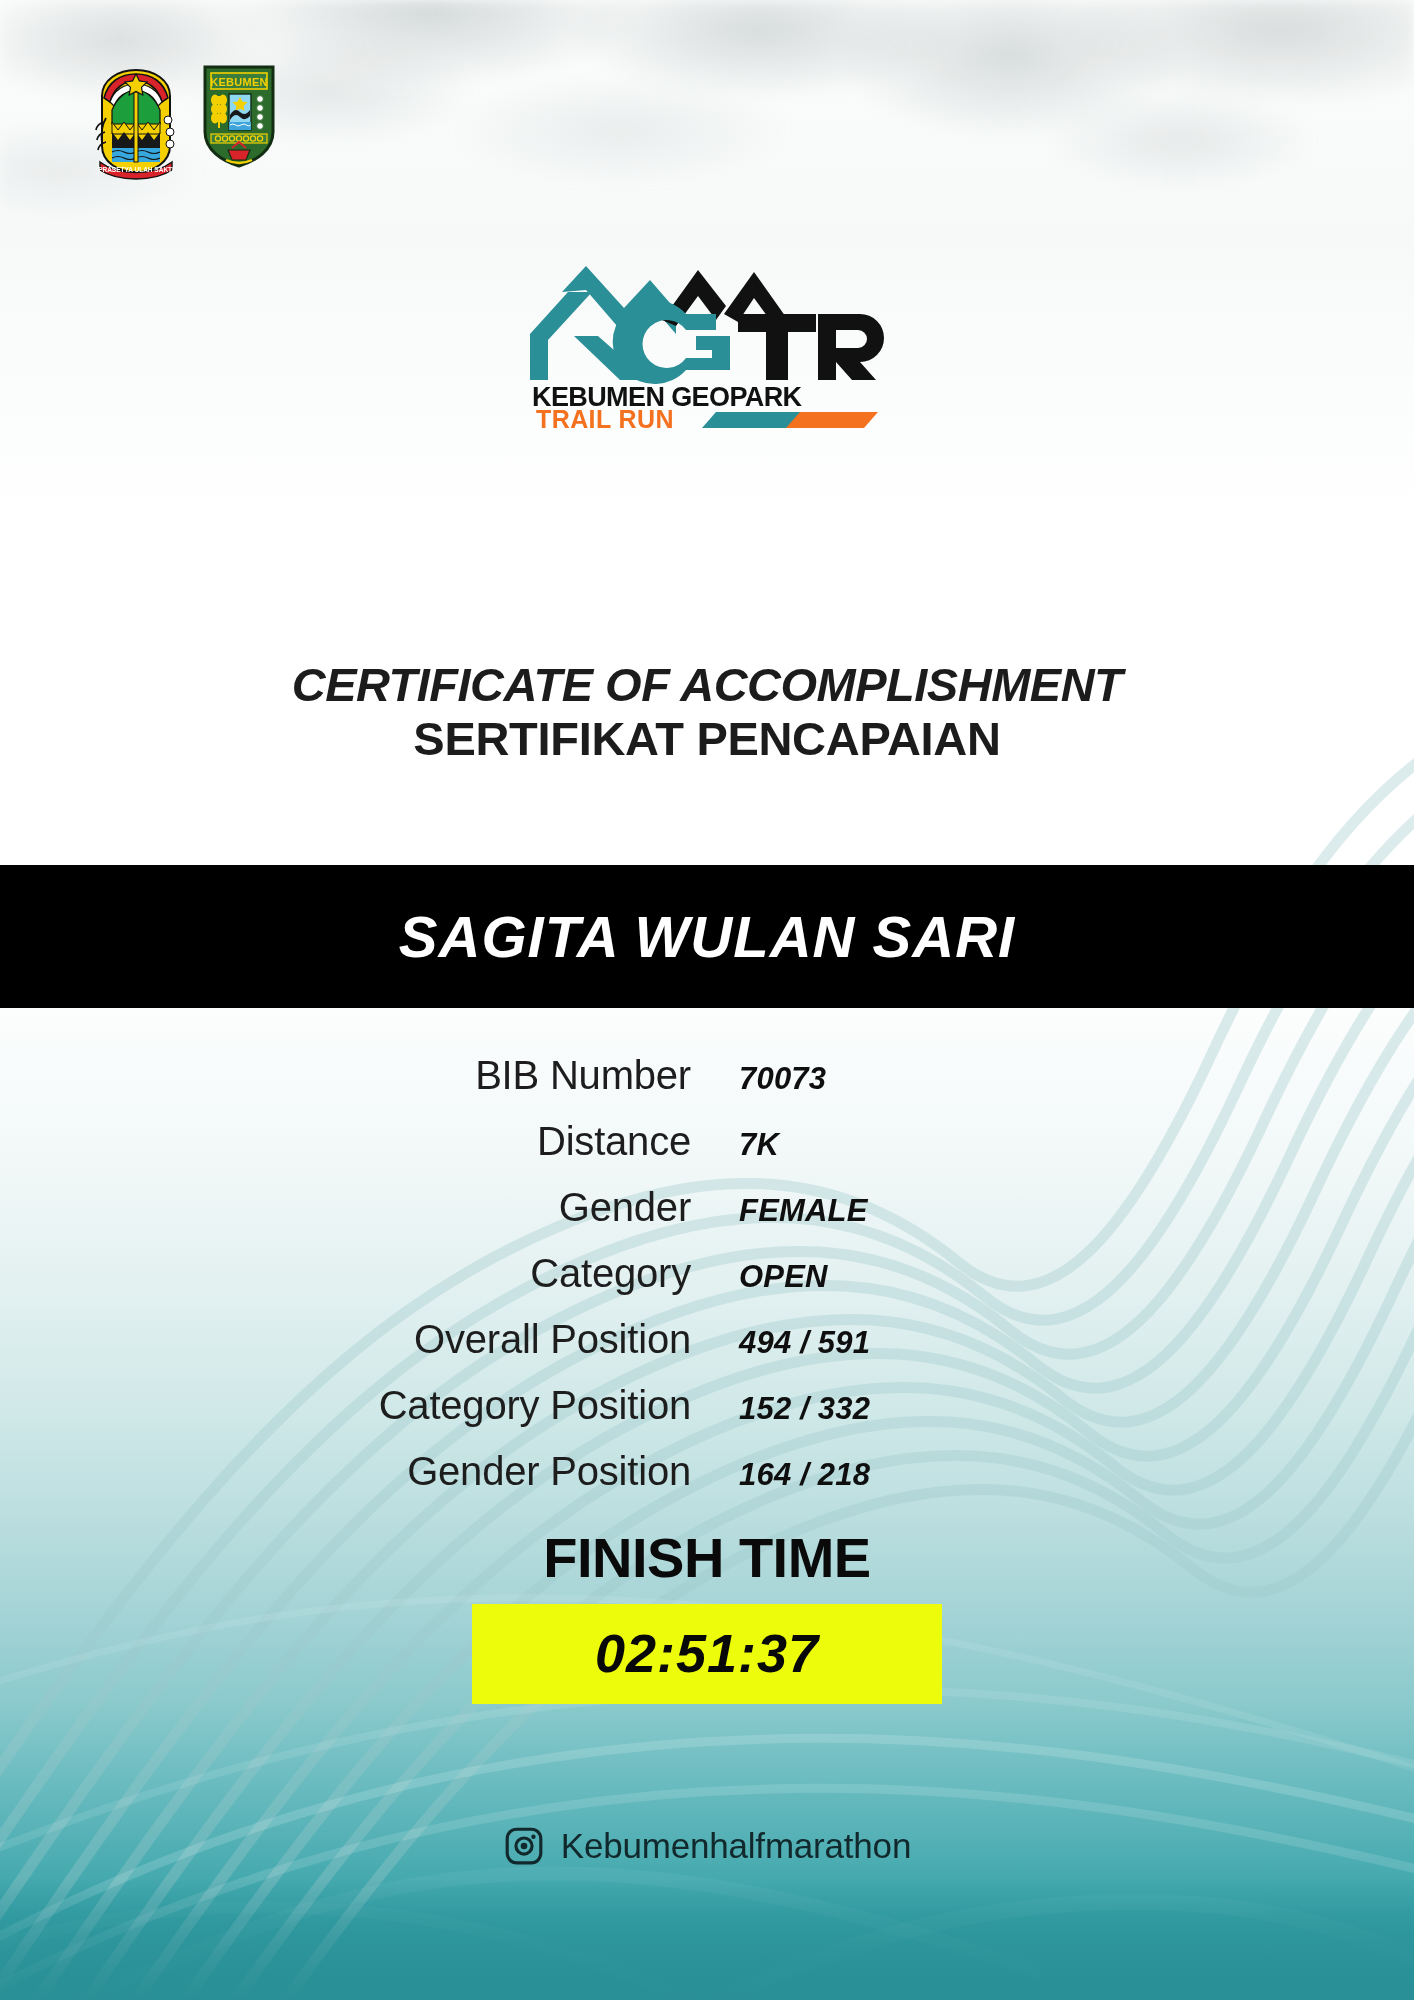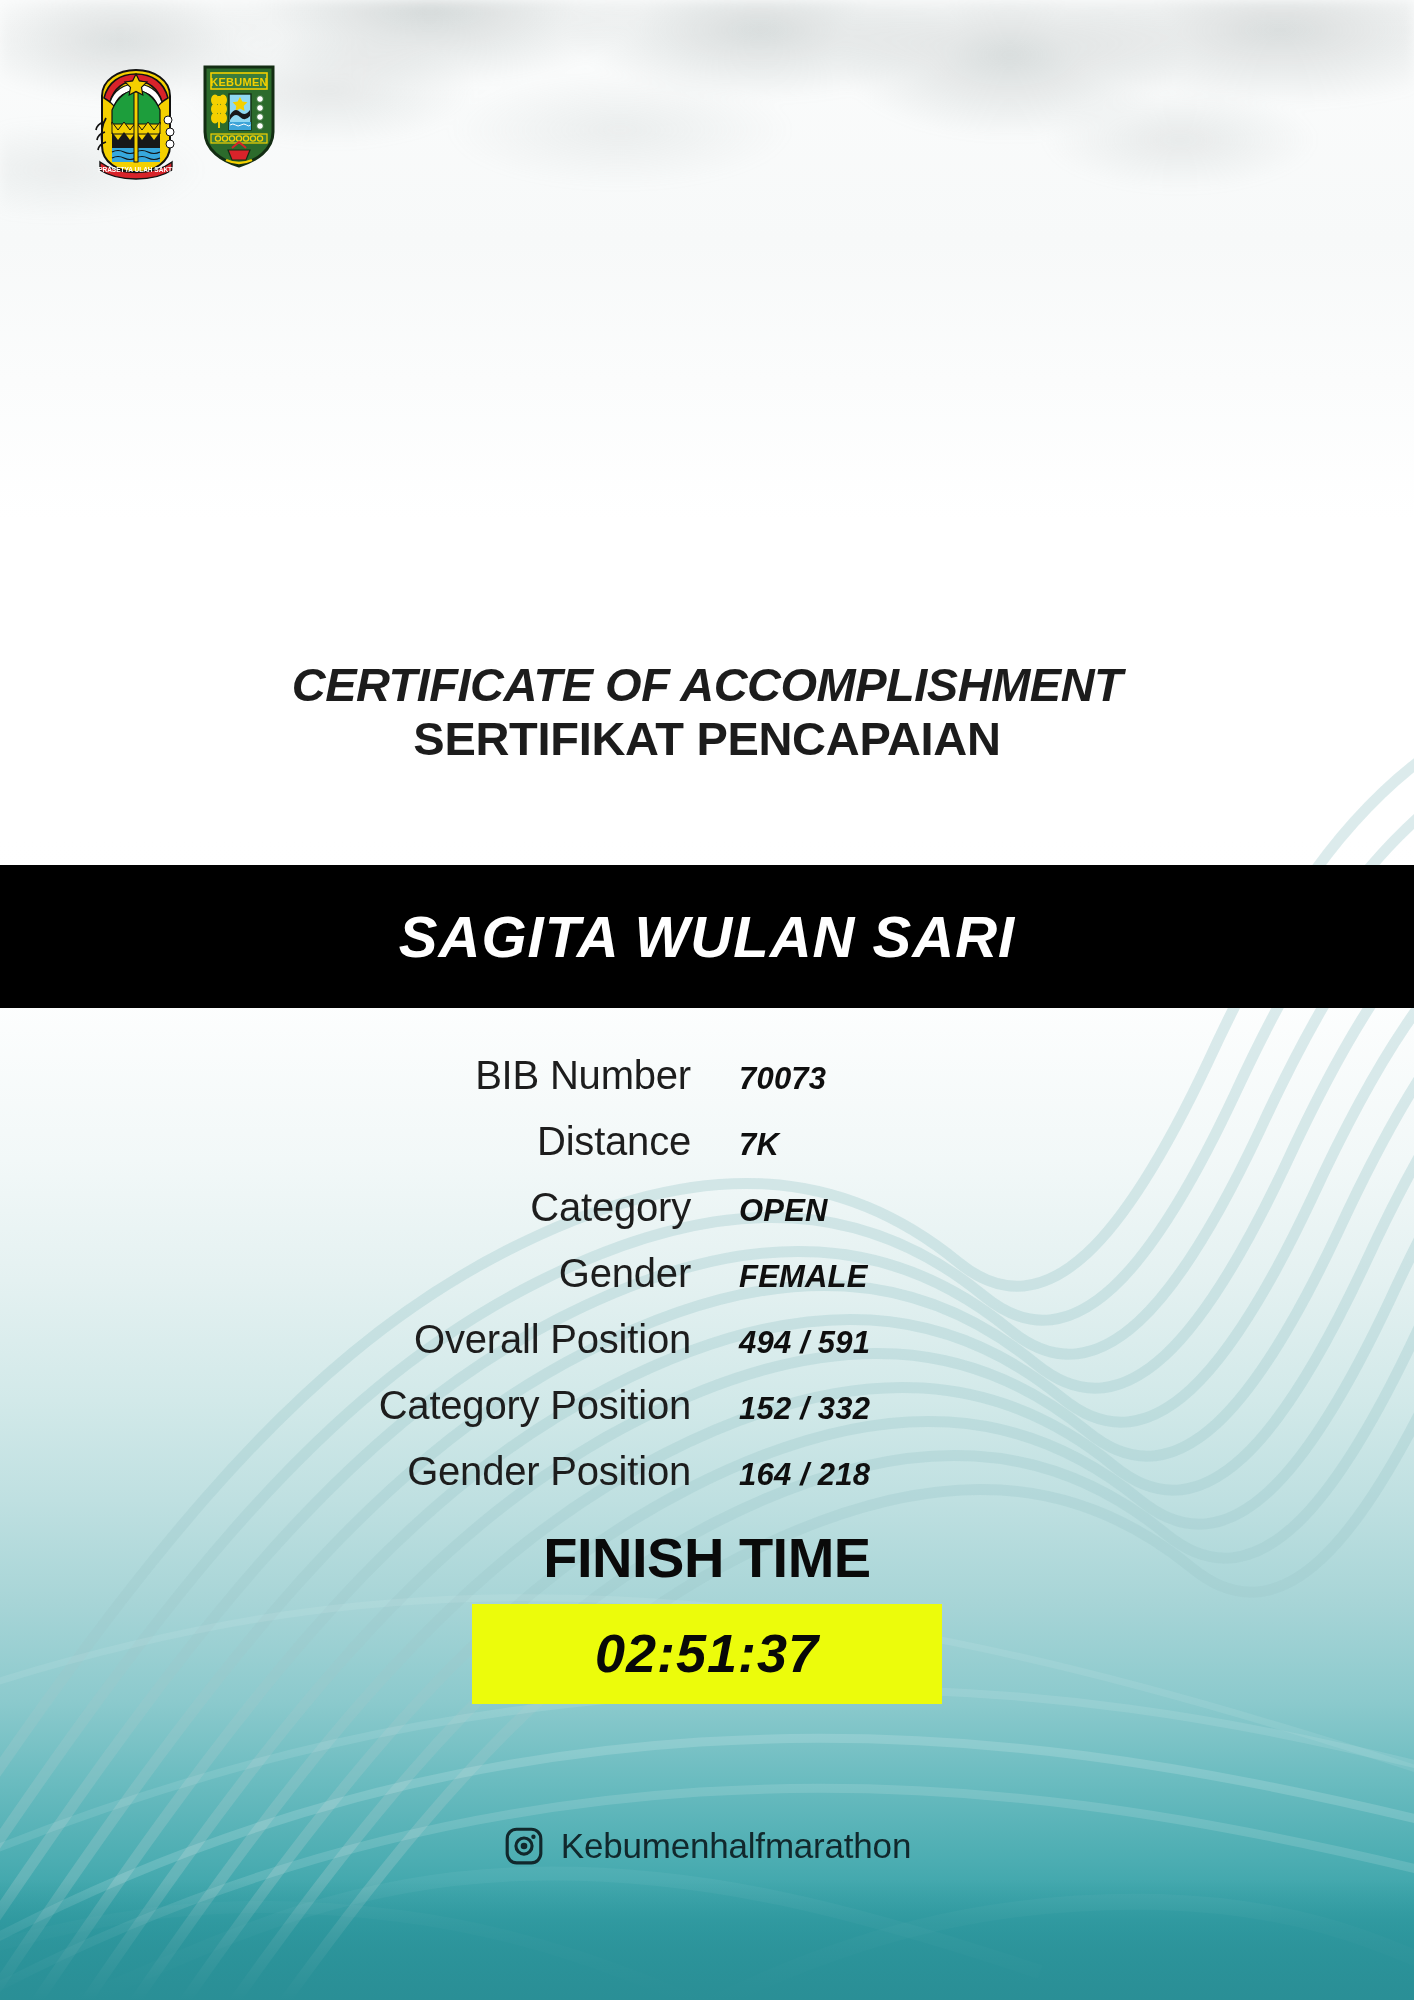--- a/index.html
+++ b/index.html
@@ -343,20 +343,47 @@
           <circle cx="53" cy="76.5" r="2.6"></circle>
         <circle cx="60" cy="76.5" r="2.6"></circle>
       </g>
 
       <path d="M28 88 L50 88 L46 98 L32 98 Z" fill="#d8232a" stroke="#132d13" stroke-width="1.2"></path>
       <path d="M32 86 L39 80 L46 86" fill="none" stroke="#d8232a" stroke-width="2"></path>
       <path d="M26 98 q13 6 26 0" fill="none" stroke="#f4d000" stroke-width="2.4"></path>
     </svg>
   </div>
 
+  <div class="logo-wrap">
+    <svg class="logo-svg" viewBox="0 0 390 200">
+
+      <g fill="#2a8f96">
+        <path d="M18 152 L18 106 L56 64 L80 64 L36 112 L36 152 Z"></path>
+        <path d="M50 64 L74 38 L112 80 L138 52 L164 82 L164 106 L138 76 L112 106 L74 62 Z"></path>
+        <path d="M62 108 L86 108 L136 152 L108 152 Z"></path>
+      </g>
+
+      <g fill="#111111">
+        <path d="M150 92 L186 42 L214 78 L204 92 L186 68 L164 98 Z"></path>
+        <path d="M212 86 L242 44 L276 92 L258 92 L242 70 L226 94 Z"></path>
+      </g>
+
+      <path d="M174 86 a42 42 0 1 0 0 56 h44 v-34 h-34 v14 h16 v8 h-26 a24 24 0 1 1 0 -28 h30 v-16 Z" fill="#2a8f96"></path>
+
+      <path d="M226 86 L304 86 L304 104 L276 104 L276 152 L254 152 L254 104 L226 104 Z" fill="#111111"></path>
+
+      <path d="M306 86 L348 86 a24 24 0 0 1 0 48 l16 18 h-24 l-16 -18 v18 h-18 Z M324 102 v18 h22 a9 9 0 0 0 0 -18 Z" fill="#111111"></path>
+
+      <text x="20" y="178" font-family="'Liberation Sans',sans-serif" font-size="27" font-weight="bold" fill="#111111" letter-spacing="-0.6">KEBUMEN GEOPARK</text>
+      <text x="24" y="200" font-family="'Liberation Sans',sans-serif" font-size="25" font-weight="bold" fill="#f4711f" letter-spacing="0.4">TRAIL RUN</text>
+
+      <path d="M204 184 L290 184 L276 200 L190 200 Z" fill="#2a8f96"></path>
+      <path d="M288 184 L366 184 L352 200 L274 200 Z" fill="#f4711f"></path>
+    </svg>
+  </div>
 
   <div class="titles">
     <div class="title-en">CERTIFICATE OF ACCOMPLISHMENT</div>
     <div class="title-id">SERTIFIKAT PENCAPAIAN</div>
   </div>
 
   <div class="name-band">
     <div class="name-text">SAGITA WULAN SARI</div>
   </div>
 
@@ -366,27 +393,27 @@
       <div class="detail-label">BIB Number</div>
       <div class="detail-value">70073</div>
     </div>
 
     <div class="detail-row">
       <div class="detail-label">Distance</div>
       <div class="detail-value">7K</div>
     </div>
 
     <div class="detail-row">
+      <div class="detail-label">Gender</div>
+      <div class="detail-value">FEMALE</div>
+    </div>
+
+    <div class="detail-row">
       <div class="detail-label">Category</div>
       <div class="detail-value">OPEN</div>
-    </div>
-
-    <div class="detail-row">
-      <div class="detail-label">Gender</div>
-      <div class="detail-value">FEMALE</div>
     </div>
 
     <div class="detail-row">
       <div class="detail-label">Overall Position</div>
       <div class="detail-value">494 / 591</div>
     </div>
 
     <div class="detail-row">
       <div class="detail-label">Category Position</div>
       <div class="detail-value">152 / 332</div>

